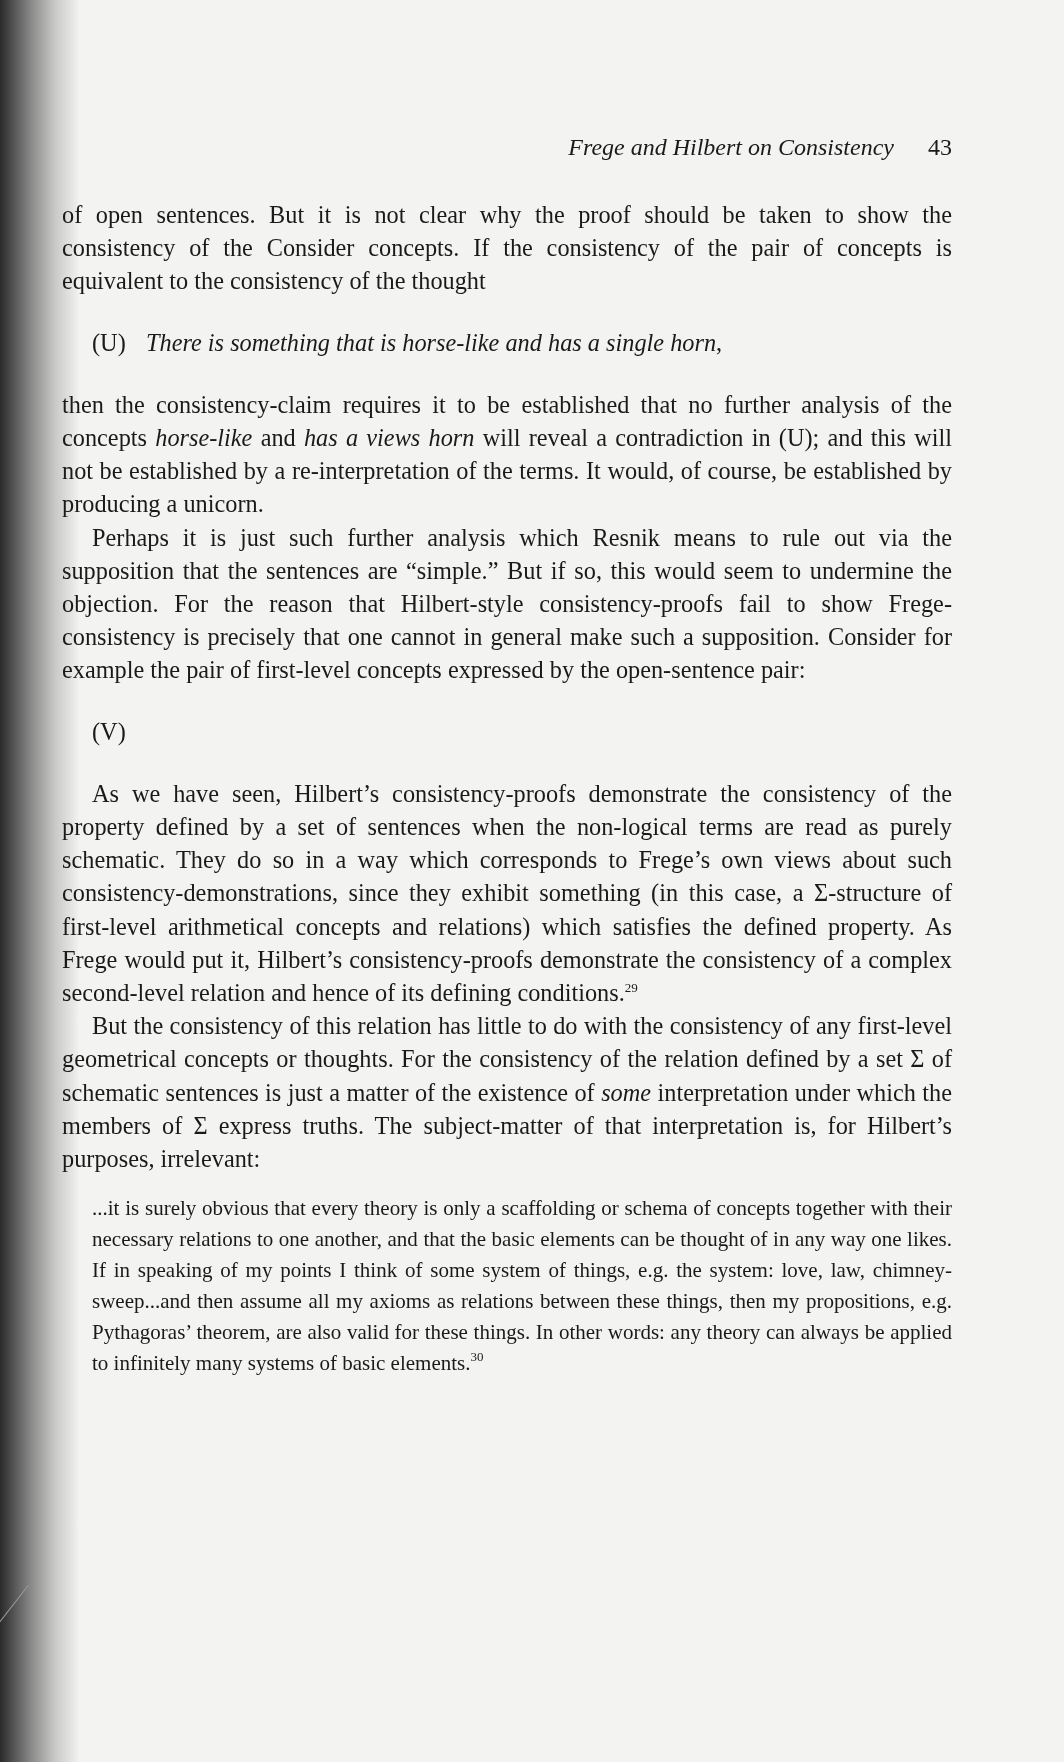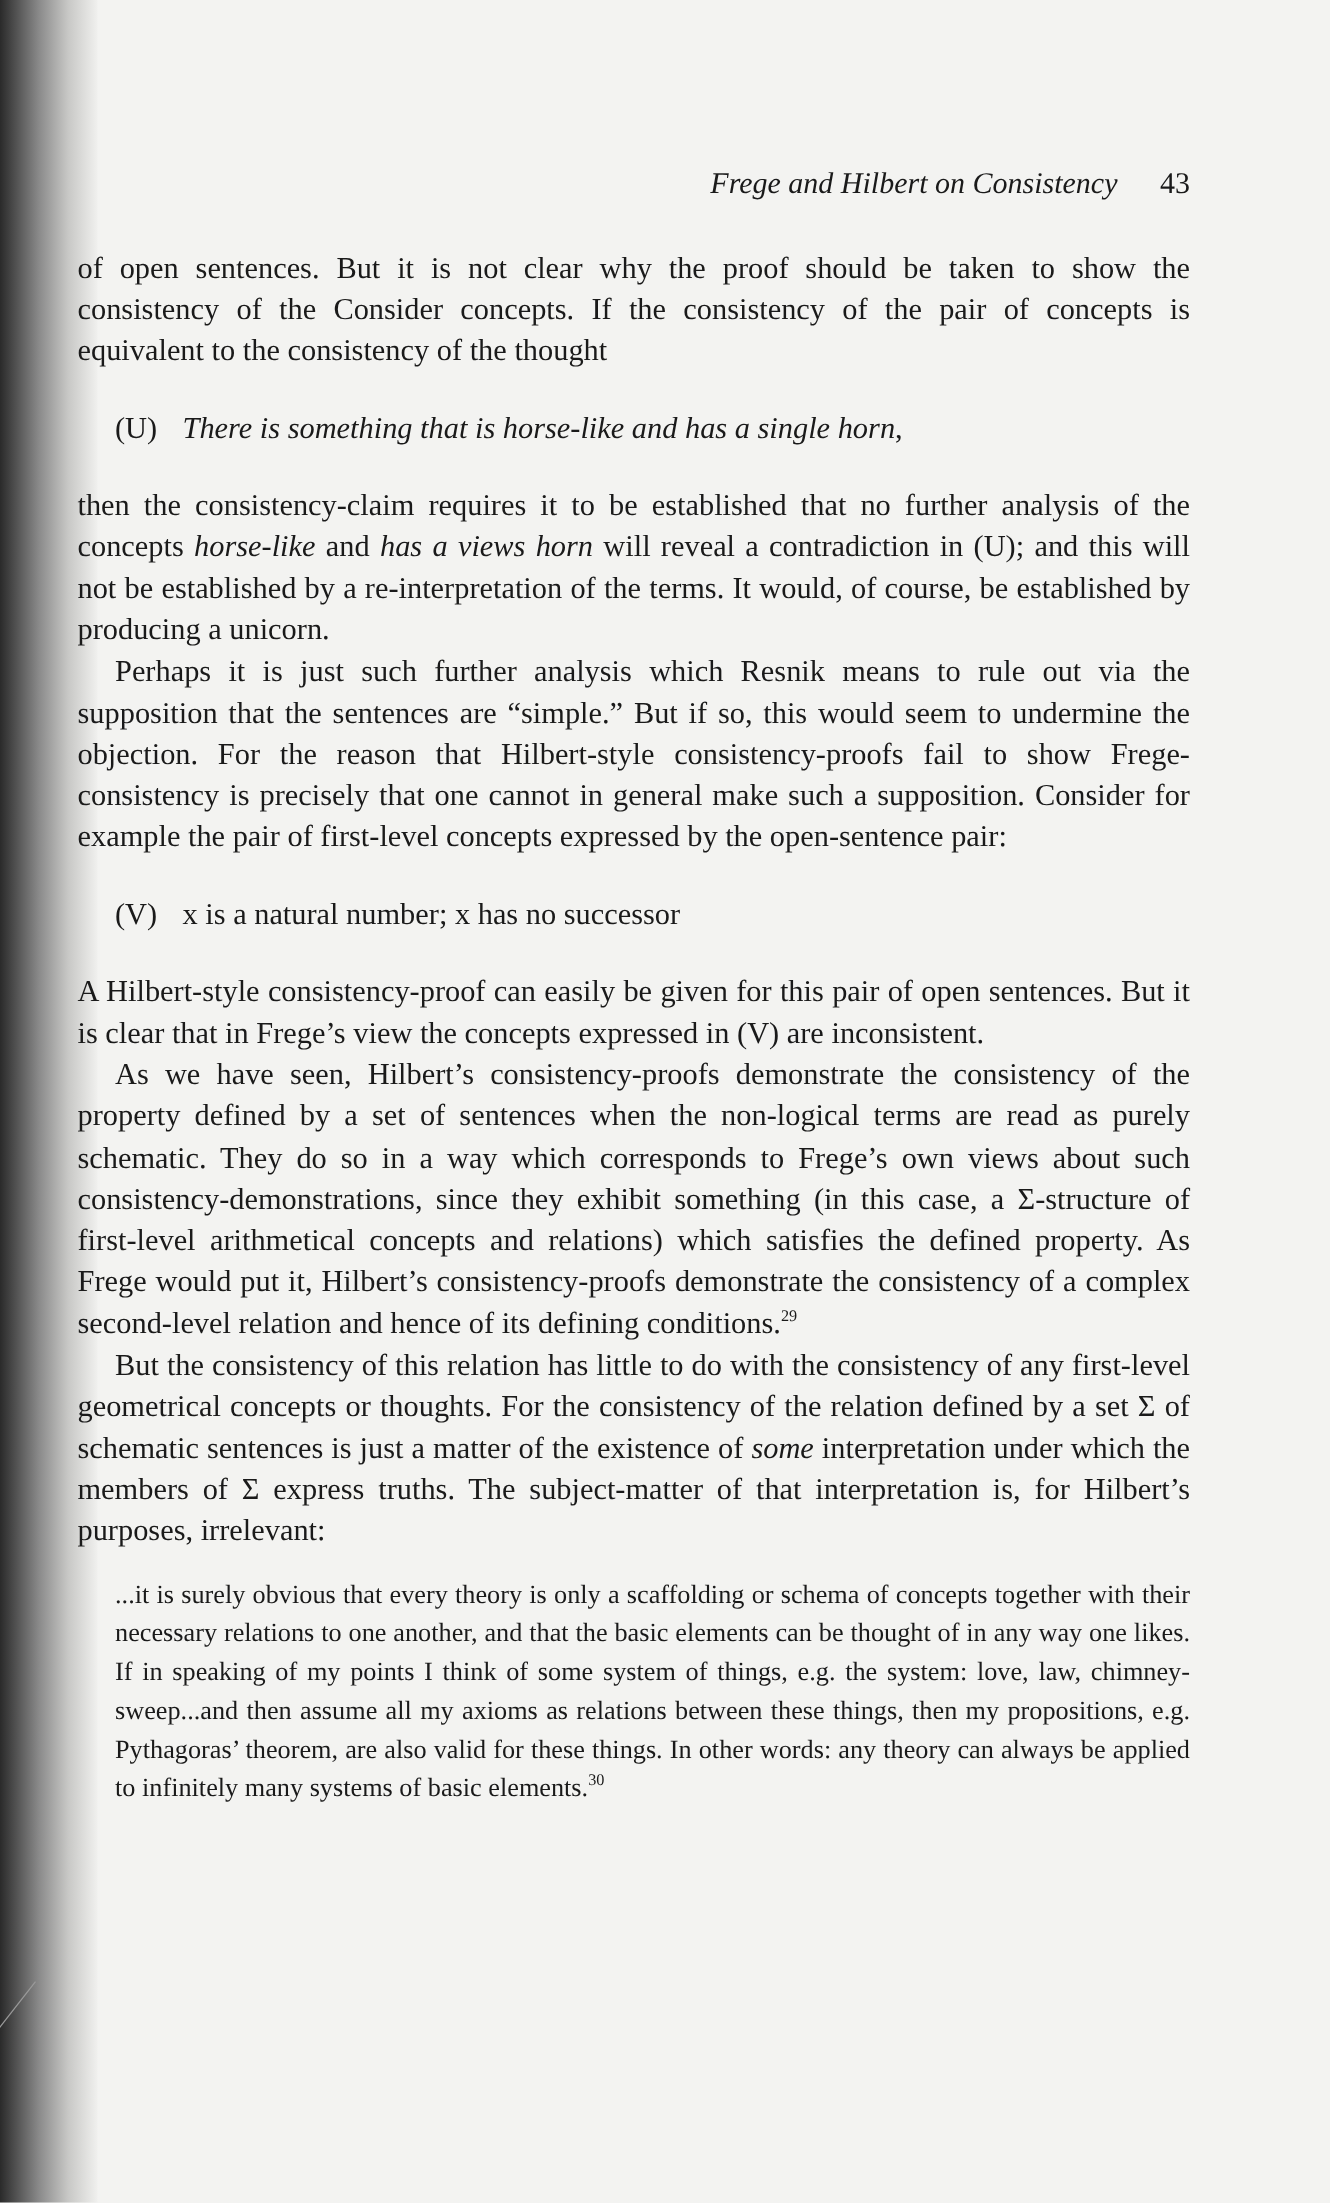--- a/index.html
+++ b/index.html
@@ -90,24 +90,22 @@
       <span class="label">(U)</span>
       <span class="content"><em>There is something that is horse-like and has a single horn</em><span>,</span></span>
     </p>
 
     <p><span>then the consistency-claim requires it to be established that no further analysis of the concepts </span><em>horse-like</em><span> and </span><em>has a views horn</em><span> will reveal a contradiction in (U); and this will not be established by a re-interpretation of the terms. It would, of course, be established by producing a unicorn.</span></p>
 
     <p class="indent">Perhaps it is just such further analysis which Resnik means to rule out via the supposition that the sentences are “simple.” But if so, this would seem to undermine the objection. For the reason that Hilbert-style consistency-proofs fail to show Frege-consistency is precisely that one cannot in general make such a supposition. Consider for example the pair of first-level concepts expressed by the open-sentence pair:</p>
 
     <p class="example">
       <span class="label">(V)</span>
-      <span class="content">x is a natural number; x has no successor</span>
     </p>
 
-    <p>A Hilbert-style consistency-proof can easily be given for this pair of open sentences. But it is clear that in Frege’s view the concepts expressed in (V) are inconsistent.</p>
 
     <p class="indent"><span>As we have seen, Hilbert’s consistency-proofs demonstrate the consistency of the property defined by a set of sentences when the non-logical terms are read as purely schematic. They do so in a way which corresponds to Frege’s own views about such consistency-demonstrations, since they exhibit something (in this case, a Σ-structure of first-level arithmetical concepts and relations) which satisfies the defined property. As Frege would put it, Hilbert’s consistency-proofs demonstrate the consistency of a complex second-level relation and hence of its defining conditions.</span><sup>29</sup></p>
 
     <p class="indent"><span>But the consistency of this relation has little to do with the consistency of any first-level geometrical concepts or thoughts. For the consistency of the relation defined by a set Σ of schematic sentences is just a matter of the existence of </span><em>some</em><span> interpretation under which the members of Σ express truths. The subject-matter of that interpretation is, for Hilbert’s purposes, irrelevant:</span></p>
 
     <p class="quote"><span>...it is surely obvious that every theory is only a scaffolding or schema of concepts together with their necessary relations to one another, and that the basic elements can be thought of in any way one likes. If in speaking of my points I think of some system of things, e.g. the system: love, law, chimney-sweep...and then assume all my axioms as relations between these things, then my propositions, e.g. Pythagoras’ theorem, are also valid for these things. In other words: any theory can always be applied to infinitely many systems of basic elements.</span><sup>30</sup></p>
   </div>
 </div>
 
 </body></html>

